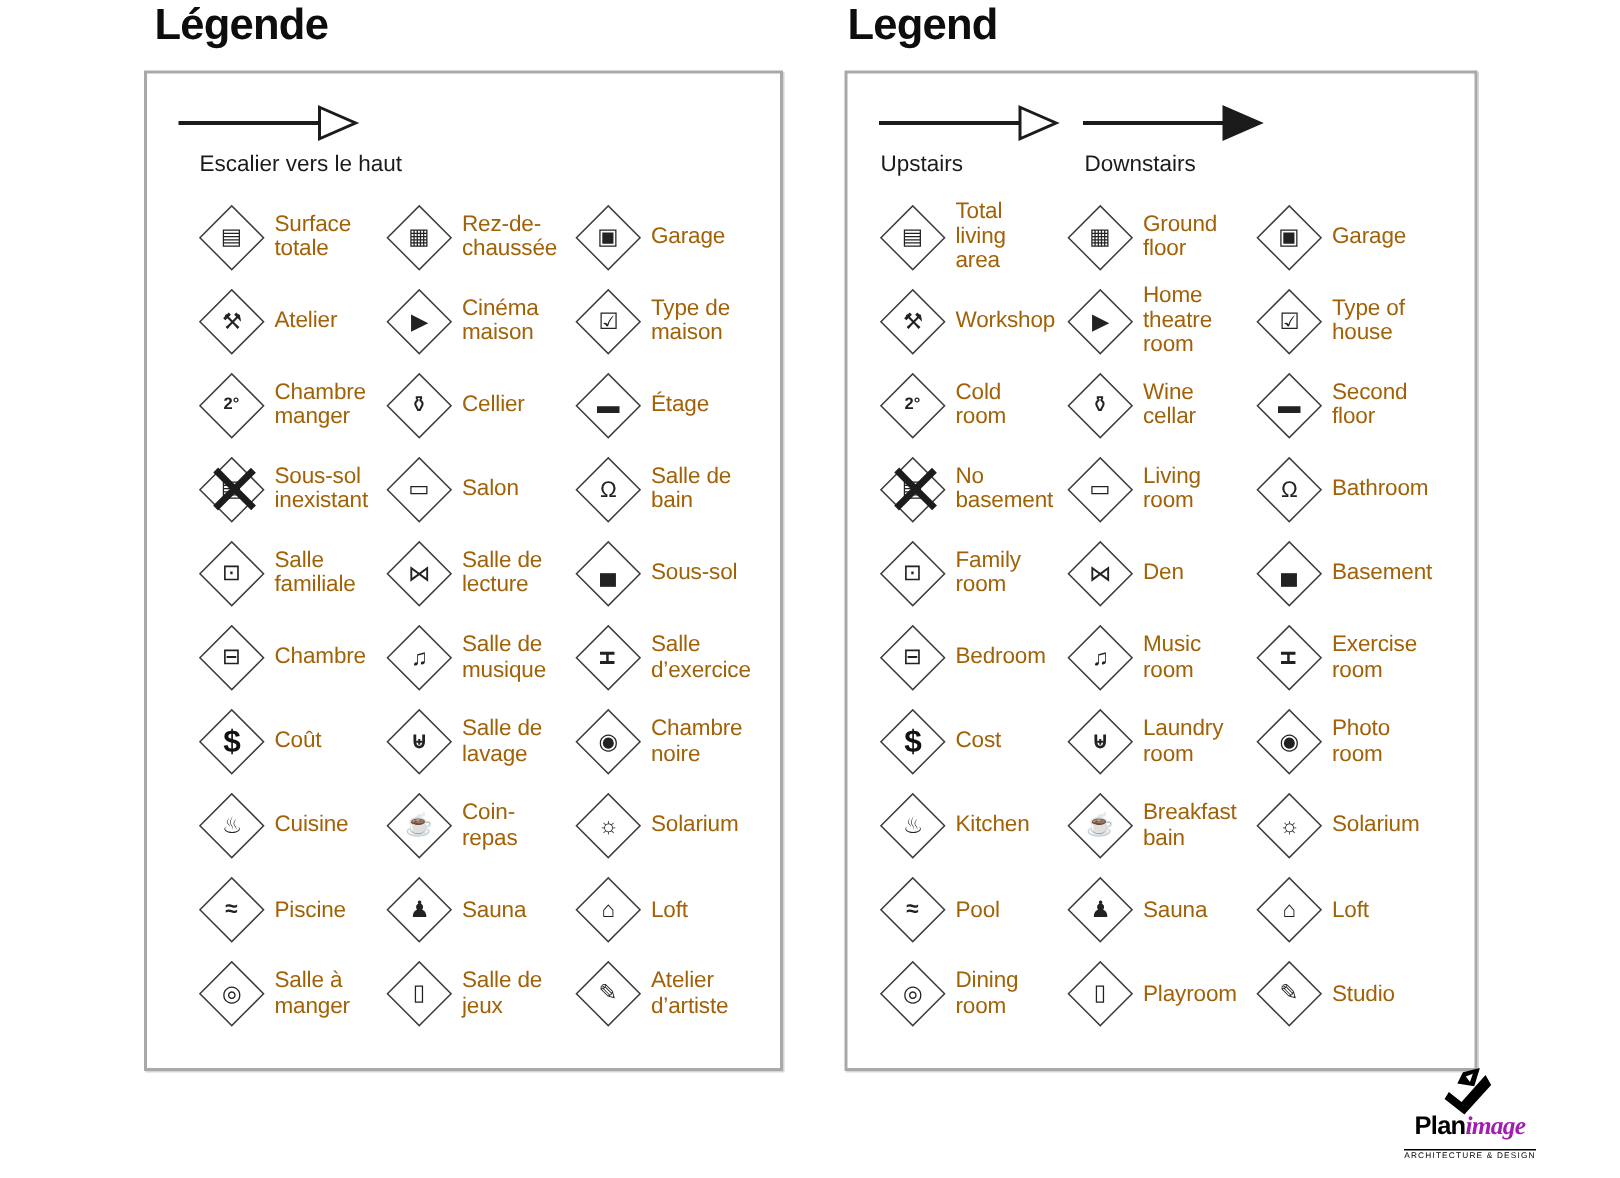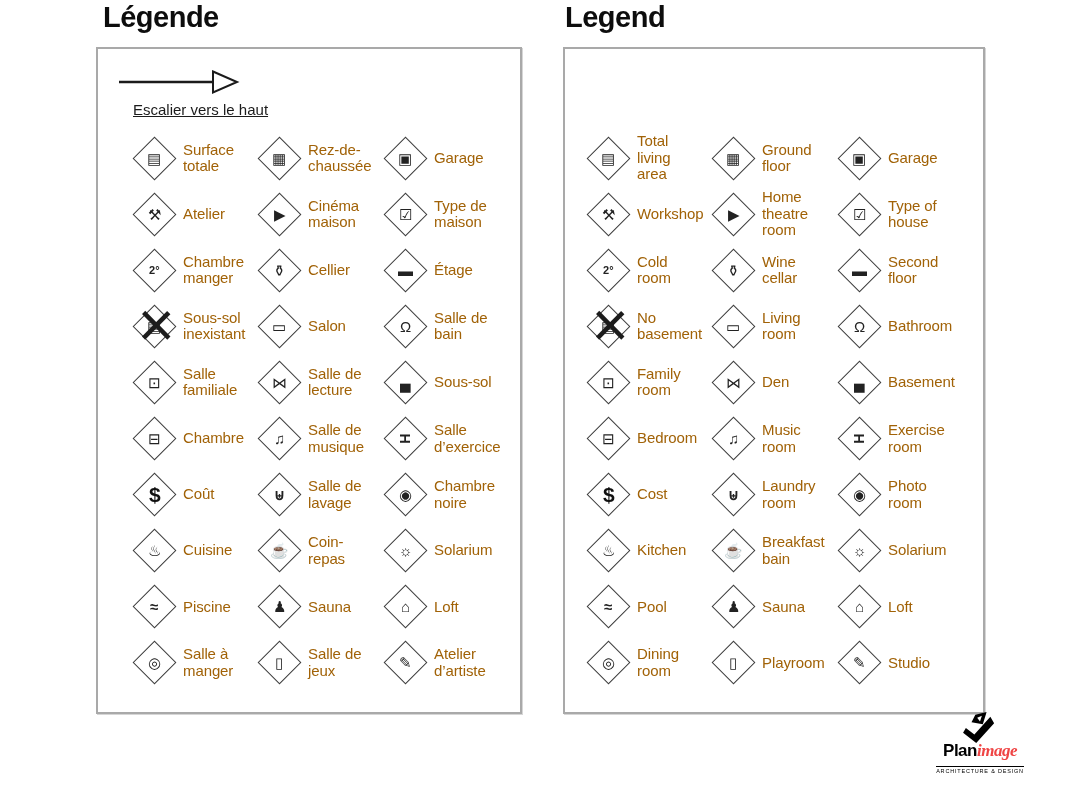--- a/index.html
+++ b/index.html
@@ -8,21 +8,21 @@
   .panel-title{position:absolute;font-size:29px;font-weight:700;letter-spacing:-0.5px;color:#0d0d0d;margin:0;}
   .panel{position:absolute;top:47px;height:667px;border:2px solid #a9a9a9;background:#fff;
          box-shadow:1px 1px 0 #d6d6d6;box-sizing:border-box;}
   .p-left{left:96px;width:426px;}
   .p-right{left:563px;width:422px;}
   .t-left{left:103px;top:1px;}
   .t-right{left:565px;top:1px;}
 
   
   .arrows{position:absolute;top:20px;left:20px;display:flex;}
-  .arrow-item{display:flex;flex-direction:column;text-decoration:underline;}
+  .arrow-item{display:flex;flex-direction:column;}
   .p-left .arrow-item{margin-right:22px;}
   .p-right .arrow-item{margin-right:14px;}
   .arrow-item svg{display:block;margin-bottom:7px;}
   .arrow-label{font-size:15px;line-height:1.1;white-space:nowrap;}
   .p-left .arrow-label{padding-left:15px;}
   .p-right .arrow-label{padding-left:2px;}
 
   
   .grid{position:absolute;top:81px;bottom:21px;right:6px;display:grid;
         grid-template-columns:125px 126px 1fr;grid-auto-rows:1fr;}
@@ -44,21 +44,21 @@
   .p-left .cell:nth-child(3n+2) .lbl{max-width:72px;}
   .p-left .cell:nth-child(3n)   .lbl{max-width:80px;}
   .p-right .lbl{max-width:64px;}
 
   
   .logo{position:absolute;right:6px;bottom:8px;width:100px;text-align:center;}
   .logo-mark{display:block;margin:0 auto -2px auto;}
   .logo-text{font-size:17px;line-height:1;white-space:nowrap;}
   .logo-bold{font-weight:800;letter-spacing:-0.5px;color:#000;}
   .logo-italic{font-family:"Liberation Serif",serif;font-style:italic;font-weight:700;
-               letter-spacing:-0.5px;color:#ef4444;}
+               letter-spacing:-0.5px;color:#a21caf;}
   .logo-sub{font-size:5.5px;letter-spacing:0.8px;color:#000;border-top:1px solid #000;
             margin-top:2px;padding-top:1px;display:inline-block;}
 </style>
 </head>
 <body>
 
 <div class="canvas">
 
   <h1 class="panel-title t-left">Légende</h1>
   <h1 class="panel-title t-right">Legend</h1>
@@ -252,20 +252,36 @@
         <div class="cell">
           <span class="dia">
             <span class="g">✎</span>
           </span>
           <span class="lbl">Atelier d’artiste</span>
         </div>
       </div>
   </section>
 
   <section class="panel p-right">
+    <div class="arrows">
+      <div class="arrow-item">
+        <svg width="122" height="26" viewBox="0 0 122 26">
+          <line x1="1" y1="13" x2="95" y2="13" stroke="#1b1b1b" stroke-width="2.6"></line>
+          <polygon points="95,2.5 119,13 95,23.5" fill="#ffffff" stroke="#1b1b1b" stroke-width="2"></polygon>
+        </svg>
+        <span class="arrow-label">Upstairs</span>
+      </div>
+      <div class="arrow-item">
+        <svg width="122" height="26" viewBox="0 0 122 26">
+          <line x1="1" y1="13" x2="95" y2="13" stroke="#1b1b1b" stroke-width="2.6"></line>
+          <polygon points="95,2.5 119,13 95,23.5" fill="#1b1b1b" stroke="#1b1b1b" stroke-width="2"></polygon>
+        </svg>
+        <span class="arrow-label">Downstairs</span>
+      </div>
+    </div>
     <div class="grid">
         <div class="cell">
           <span class="dia">
             <span class="g">▤</span>
           </span>
           <span class="lbl">Total living area</span>
         </div>
         <div class="cell">
           <span class="dia">
             <span class="g">▦</span>

